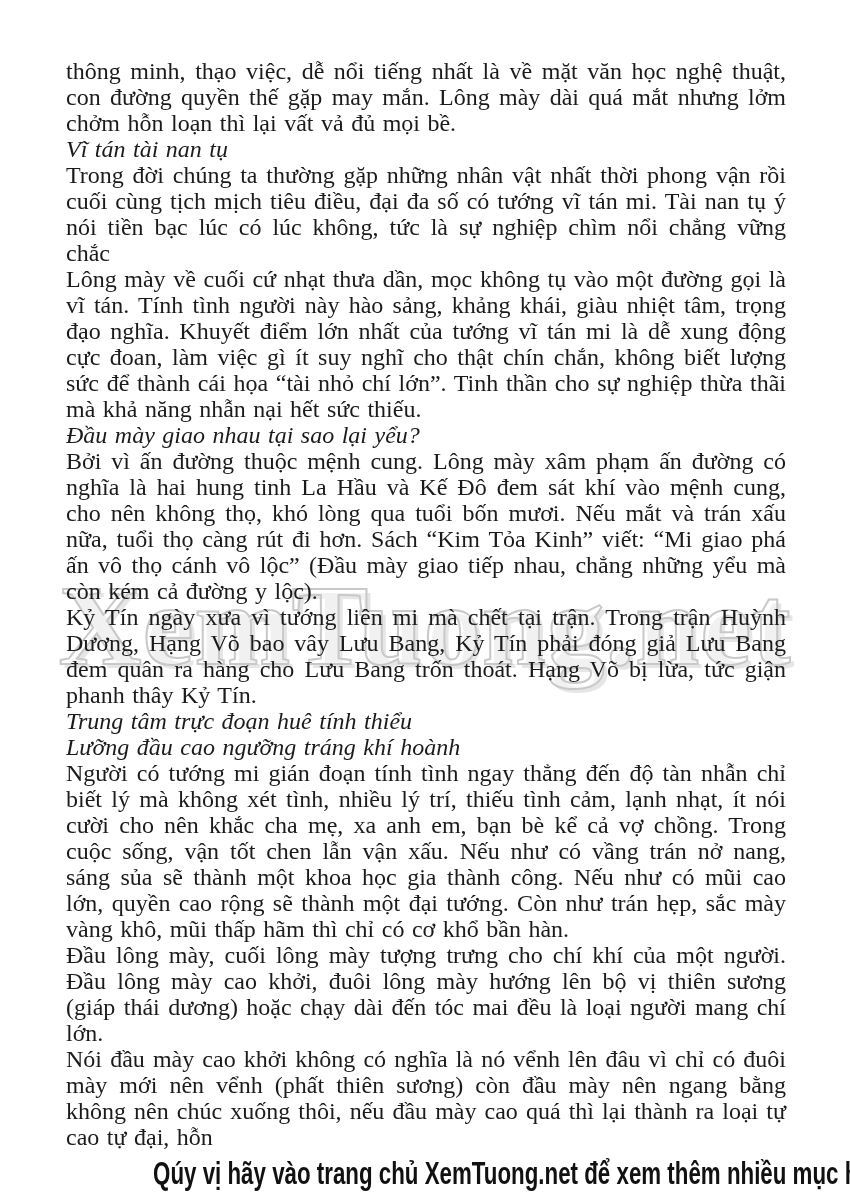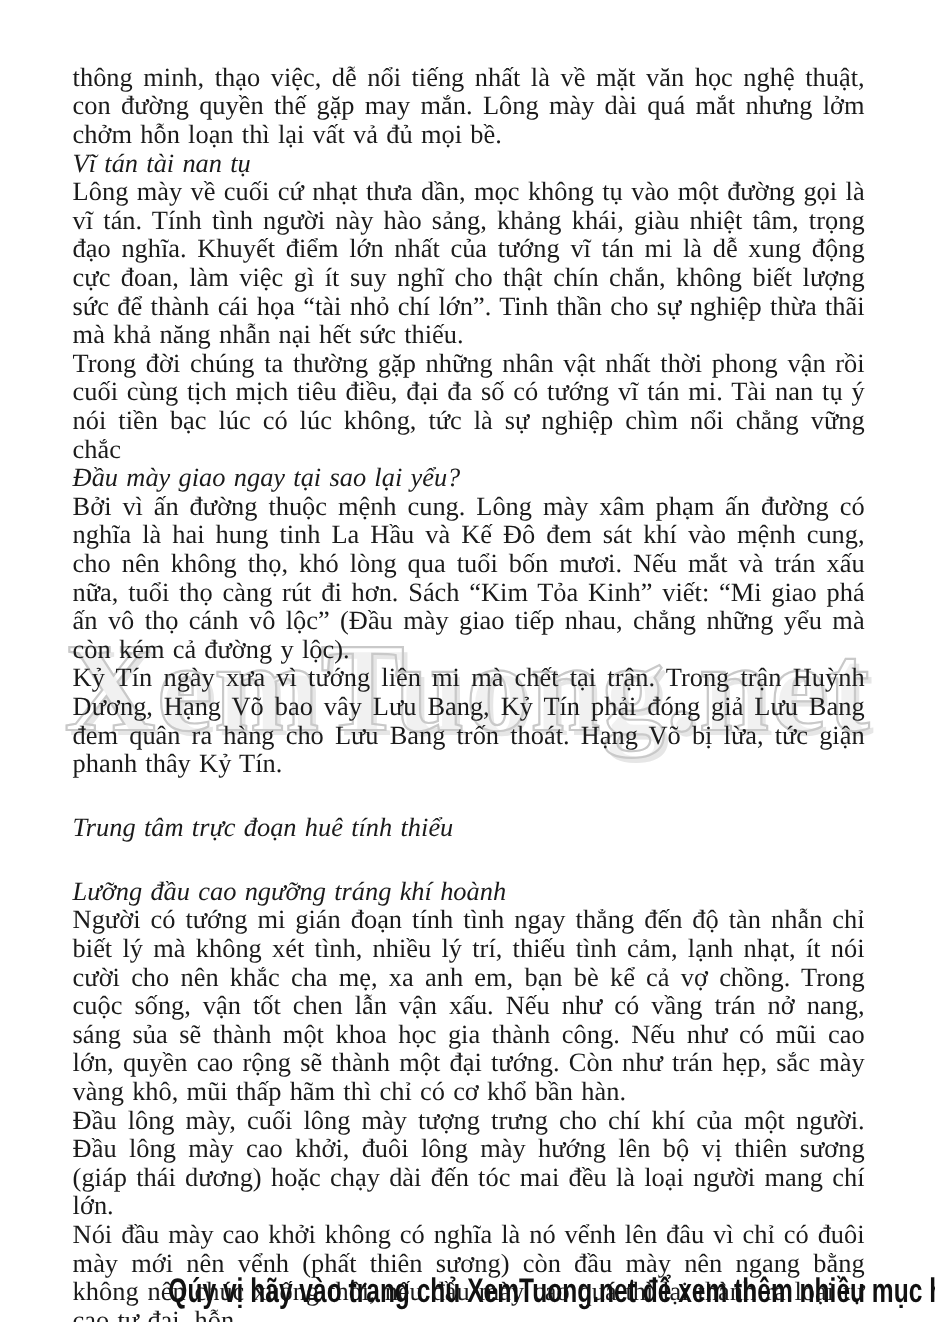--- a/index.html
+++ b/index.html
@@ -19,21 +19,21 @@
     width: 720px;
     z-index: 2;
     color: #1b1b1b;
     font-size: 24px;
     line-height: 26px;
     text-align: justify;
     text-justify: inter-word;
     word-spacing: 1.5px;
   }
   .body-text p { margin: 0; padding: 0; }
-  .body-text p.italic { font-style: italic; text-align: left; margin-top: 32px; }
+  .body-text p.italic { font-style: italic; text-align: left; }
   .body-text p.verse { text-align: left; font-style: italic; }
   .watermark {
     position: absolute;
     top: 560px;
     left: 50%;
     transform: translateX(-50%);
     z-index: 1;
     white-space: nowrap;
     font-family: "Liberation Serif", "DejaVu Serif", serif;
     font-weight: 700;
@@ -67,23 +67,23 @@
 </head>
 <body>
 
 <div class="page">
 
   <div class="watermark">XemTuong.net</div>
 
   <div class="body-text">
     <p>thông minh, thạo việc, dễ nổi tiếng nhất là về mặt văn học nghệ thuật, con đường quyền thế gặp may mắn. Lông mày dài quá mắt nhưng lởm chởm hỗn loạn thì lại vất vả đủ mọi bề.</p>
     <p class="verse">Vĩ tán tài nan tụ</p>
+    <p>Trong đời chúng ta thường gặp những nhân vật nhất thời phong vận rồi cuối cùng tịch mịch tiêu điều, đại đa số có tướng vĩ tán mi. Tài nan tụ ý nói tiền bạc lúc có lúc không, tức là sự nghiệp chìm nổi chẳng vững chắc</p>
     <p>Lông mày về cuối cứ nhạt thưa dần, mọc không tụ vào một đường gọi là vĩ tán. Tính tình người này hào sảng, khảng khái, giàu nhiệt tâm, trọng đạo nghĩa. Khuyết điểm lớn nhất của tướng vĩ tán mi là dễ xung động cực đoan, làm việc gì ít suy nghĩ cho thật chín chắn, không biết lượng sức để thành cái họa “tài nhỏ chí lớn”. Tinh thần cho sự nghiệp thừa thãi mà khả năng nhẫn nại hết sức thiếu.</p>
-    <p>Trong đời chúng ta thường gặp những nhân vật nhất thời phong vận rồi cuối cùng tịch mịch tiêu điều, đại đa số có tướng vĩ tán mi. Tài nan tụ ý nói tiền bạc lúc có lúc không, tức là sự nghiệp chìm nổi chẳng vững chắc</p>
-    <p class="verse">Đầu mày giao ngay tại sao lại yểu?</p>
+    <p class="verse">Đầu mày giao nhau tại sao lại yểu?</p>
     <p>Bởi vì ấn đường thuộc mệnh cung. Lông mày xâm phạm ấn đường có nghĩa là hai hung tinh La Hầu và Kế Đô đem sát khí vào mệnh cung, cho nên không thọ, khó lòng qua tuổi bốn mươi. Nếu mắt và trán xấu nữa, tuổi thọ càng rút đi hơn. Sách “Kim Tỏa Kinh” viết: “Mi giao phá ấn vô thọ cánh vô lộc” (Đầu mày giao tiếp nhau, chẳng những yểu mà còn kém cả đường y lộc).</p>
     <p>Kỷ Tín ngày xưa vì tướng liên mi mà chết tại trận. Trong trận Huỳnh Dương, Hạng Võ bao vây Lưu Bang, Kỷ Tín phải đóng giả Lưu Bang đem quân ra hàng cho Lưu Bang trốn thoát. Hạng Võ bị lừa, tức giận phanh thây Kỷ Tín.</p>
     <p class="italic">Trung tâm trực đoạn huê tính thiểu</p>
     <p class="italic">Lưỡng đầu cao ngưỡng tráng khí hoành</p>
     <p>Người có tướng mi gián đoạn tính tình ngay thẳng đến độ tàn nhẫn chỉ biết lý mà không xét tình, nhiều lý trí, thiếu tình cảm, lạnh nhạt, ít nói cười cho nên khắc cha mẹ, xa anh em, bạn bè kể cả vợ chồng. Trong cuộc sống, vận tốt chen lẫn vận xấu. Nếu như có vầng trán nở nang, sáng sủa sẽ thành một khoa học gia thành công. Nếu như có mũi cao lớn, quyền cao rộng sẽ thành một đại tướng. Còn như trán hẹp, sắc mày vàng khô, mũi thấp hãm thì chỉ có cơ khổ bần hàn.</p>
     <p>Đầu lông mày, cuối lông mày tượng trưng cho chí khí của một người. Đầu lông mày cao khởi, đuôi lông mày hướng lên bộ vị thiên sương (giáp thái dương) hoặc chạy dài đến tóc mai đều là loại người mang chí lớn.</p>
     <p>Nói đầu mày cao khởi không có nghĩa là nó vểnh lên đâu vì chỉ có đuôi mày mới nên vểnh (phất thiên sương) còn đầu mày nên ngang bằng không nên chúc xuống thôi, nếu đầu mày cao quá thì lại thành ra loại tự cao tự đại, hỗn</p>
   </div>
 
   <div class="footer">

